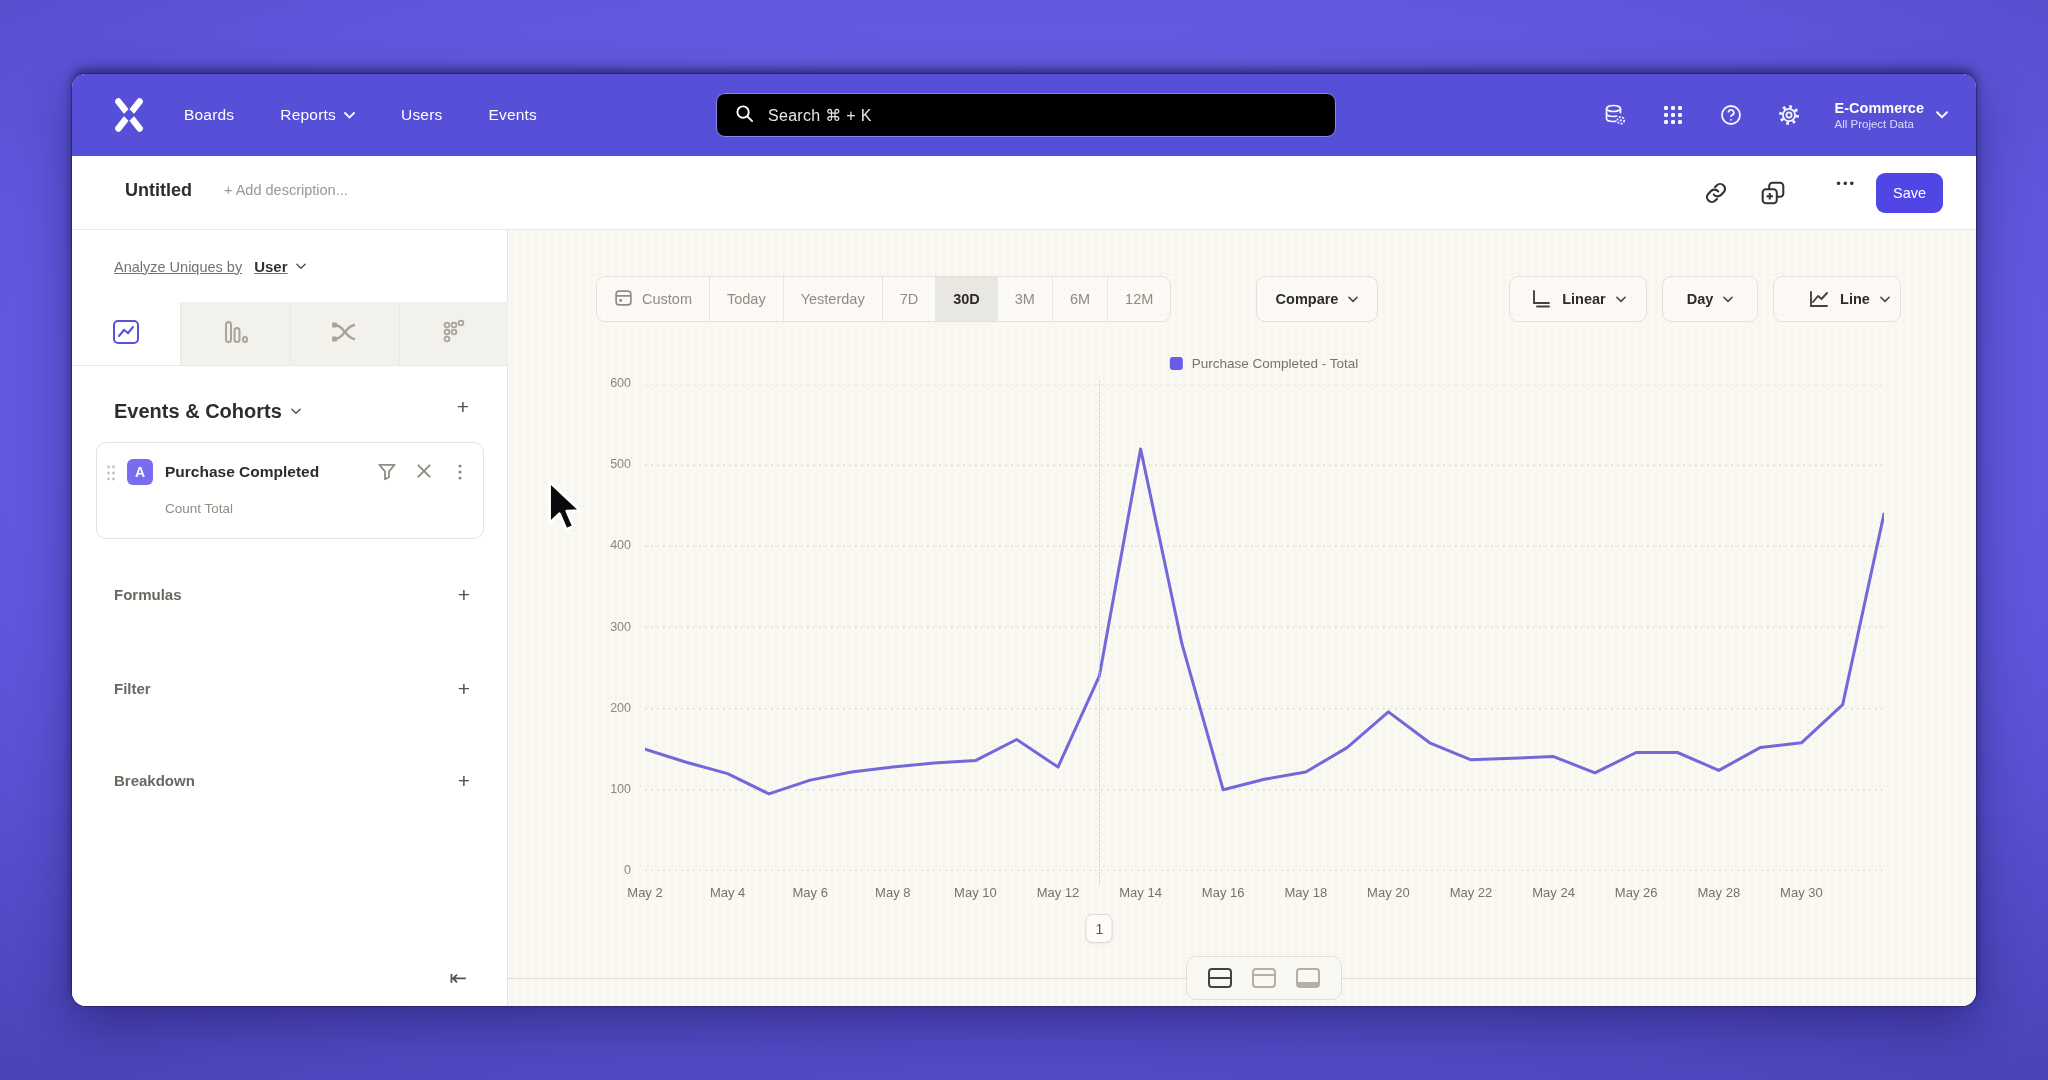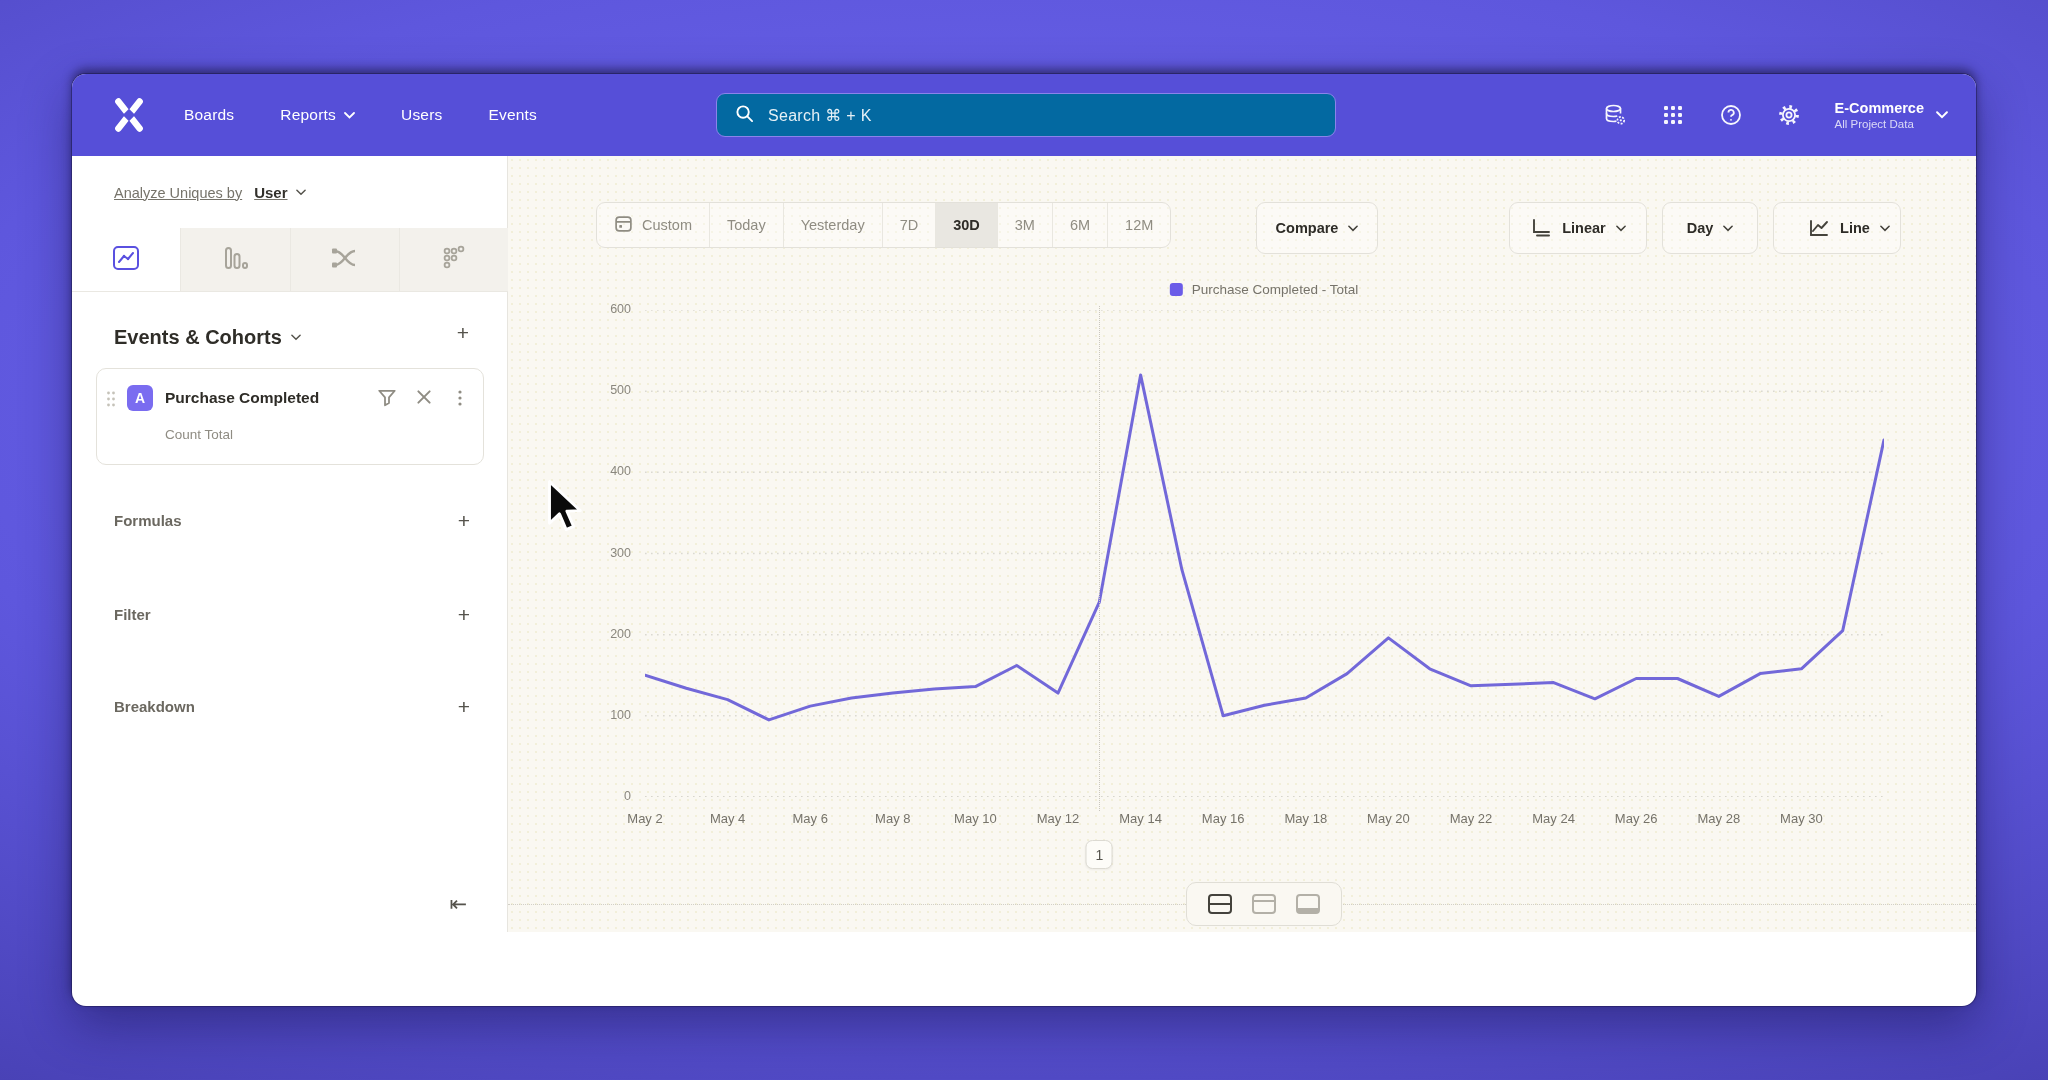--- a/index.html
+++ b/index.html
@@ -15,21 +15,21 @@
   }
   
   .nav { position:relative; height:82px; background:#564fd8; display:flex; align-items:center; }
   .nav-logo { position:absolute; left:40px; top:24px; width:34px; height:34px; cursor:pointer; }
   .nav-links { position:absolute; left:112px; display:flex; gap:46px; align-items:center; }
   .nav-link { color:#fff; font-size:15.5px; letter-spacing:.2px; display:flex; align-items:center; gap:8px; cursor:pointer; }
   .chev { display:inline-block; }
   .chev svg { display:block; }
   .nav-search {
     position:absolute; left:644px; top:19px; width:620px; height:44px;
-    background:#0369a1; border:1px solid #8b83ea; border-radius:9px;
+    background:#000000; border:1px solid #8b83ea; border-radius:9px;
     display:flex; align-items:center; gap:14px; padding:0 18px; cursor:text;
   }
   .nav-search-text { color:rgba(255,255,255,.9); font-size:16px; letter-spacing:.3px; }
   .nav-right { position:absolute; right:28px; display:flex; align-items:center; gap:34px; }
   .nav-icon { width:24px; height:24px; color:#fff; opacity:.95; cursor:pointer; }
   .nav-project { display:flex; align-items:center; gap:12px; cursor:pointer; color:#fff; }
   .proj-name { font-size:14.5px; font-weight:700; }
   .proj-sub { font-size:11.5px; opacity:.78; margin-top:2px; }
   
   .titlebar { position:relative; height:74px; background:#fff; border-bottom:1px solid #eceae4; }
@@ -63,21 +63,21 @@
   .side-section .lbl { position:absolute; left:42px; top:8px; font-size:15px; font-weight:600; color:#6b6860; }
   .collapse-btn { position:absolute; right:40px; bottom:16px; font-size:21px; color:#55534c; cursor:pointer; }
   
   .main { position:relative; flex:1; background:#faf8f2;
     background-image: radial-gradient(circle, rgba(214,205,130,.22) 1px, transparent 1.3px);
     background-size:8px 8px; }
   .range-group { position:absolute; left:88px; top:46px; height:46px; display:flex; align-items:stretch; border:1px solid #e3e1da; border-radius:9px; overflow:hidden; background:rgba(255,255,255,.35);text-align:center; }
   .range-item { display:flex; align-items:center; gap:9px; padding:0 17px; font-size:14.5px; color:#8f8c82; border-left:1px solid #e9e7e0; cursor:pointer; white-space:nowrap; }
   .range-item:first-child { border-left:none; }
   .range-item.selected { background:#e9e7e1; color:#2e2c27; font-weight:700; }
-  .toolbar-btn { position:absolute; top:46px; height:52px; border:1px solid #e3e1da; border-radius:9px; background:rgba(255,255,255,.35); display:flex; align-items:center; justify-content:center; gap:10px; font-size:14.5px; font-weight:700; color:#2e2c27; cursor:pointer; }
+  .toolbar-btn { position:absolute; top:46px; height:46px; border:1px solid #e3e1da; border-radius:9px; background:rgba(255,255,255,.35); display:flex; align-items:center; justify-content:center; gap:10px; font-size:14.5px; font-weight:700; color:#2e2c27; cursor:pointer; }
   .btn-icon { width:22px; height:22px; color:#45433c; }
   .legend { position:absolute; left:756px; top:126px; transform:translateX(-50%); display:flex; align-items:center; gap:9px; cursor:pointer; }
   .legend-swatch { width:13px; height:13px; border-radius:3px; background:#6b5ce8; }
   .legend-label { font-size:13.5px; color:#76736a; }
   .y-label { position:absolute; font-size:12.5px; color:#8a877e; text-align:right; width:48px; left:75px; }
   .x-label { position:absolute; top:655px; font-size:13px; color:#76736a; transform:translateX(-50%); white-space:nowrap; }
   #chart-svg { position:absolute; left:137px; top:154px; }
   .annot-line { position:absolute; width:0; border-left:1px dotted #c9c6bd; top:150px; height:505px; }
   .annot-chip { position:absolute; top:684px; transform:translateX(-50%); width:27px; height:29px; background:#fdfcf8; border:1px solid #dcdad2; border-radius:7px; font-size:14px; color:#55534c; display:flex; align-items:center; justify-content:center; cursor:pointer; box-shadow:0 1px 2px rgba(0,0,0,.05); }
   .resize-line { position:absolute; left:0; right:0; top:748px; border-top:1px dotted #d2cfc7; }
@@ -179,20 +179,40 @@
           </span>
           <span class="chev">
               <svg width="12" height="8" viewBox="0 0 11 7">
                 <polyline points="1,1 5.5,5.5 10,1" fill="none" stroke="#fff" stroke-width="1.8" stroke-linecap="round"></polyline>
               </svg>
             </span>
         </span>
       </div>
     </div>
 
+    <div class="titlebar">
+      <span class="doc-title">Untitled</span>
+      <span class="doc-desc">+ Add description...</span>
+      <span class="tb-icon" style="right:247px;">
+        <svg viewBox="0 0 24 24" width="26" height="26" fill="none" stroke="currentColor" stroke-width="2" stroke-linecap="round">
+          <path d="M10 13.5 a4.5 4.5 0 0 0 6.4 .5 l2.6 -2.6 a4.5 4.5 0 0 0 -6.4 -6.4 l-1.5 1.5"></path>
+          <path d="M14 10.5 a4.5 4.5 0 0 0 -6.4 -.5 l-2.6 2.6 a4.5 4.5 0 0 0 6.4 6.4 l1.5 -1.5"></path>
+        </svg>
+      </span>
+      <span class="tb-icon" style="right:190px;">
+        <svg viewBox="0 0 24 24" width="26" height="26" fill="none" stroke="currentColor" stroke-width="1.9">
+          <rect x="8.5" y="2.5" width="13" height="13" rx="3"></rect>
+          <rect x="2.5" y="8.5" width="13" height="13" rx="3" fill="#fff"></rect>
+          <line x1="9" y1="12" x2="9" y2="18"></line>
+            <line x1="6" y1="15" x2="12" y2="15"></line>
+        </svg>
+      </span>
+      <span class="tb-more" style="right:120px;">•••</span>
+      <button class="save-btn">Save</button>
+    </div>
 
     <div class="body">
 
       <div class="sidebar">
         <div class="analyze-row">
           <span>Analyze Uniques by</span>
           <span class="analyze-val">User</span>
           <span class="chev">
               <svg width="10" height="7" viewBox="0 0 11 7">
                 <polyline points="1,1 5.5,5.5 10,1" fill="none" stroke="#55534c" stroke-width="1.6" stroke-linecap="round"></polyline>

